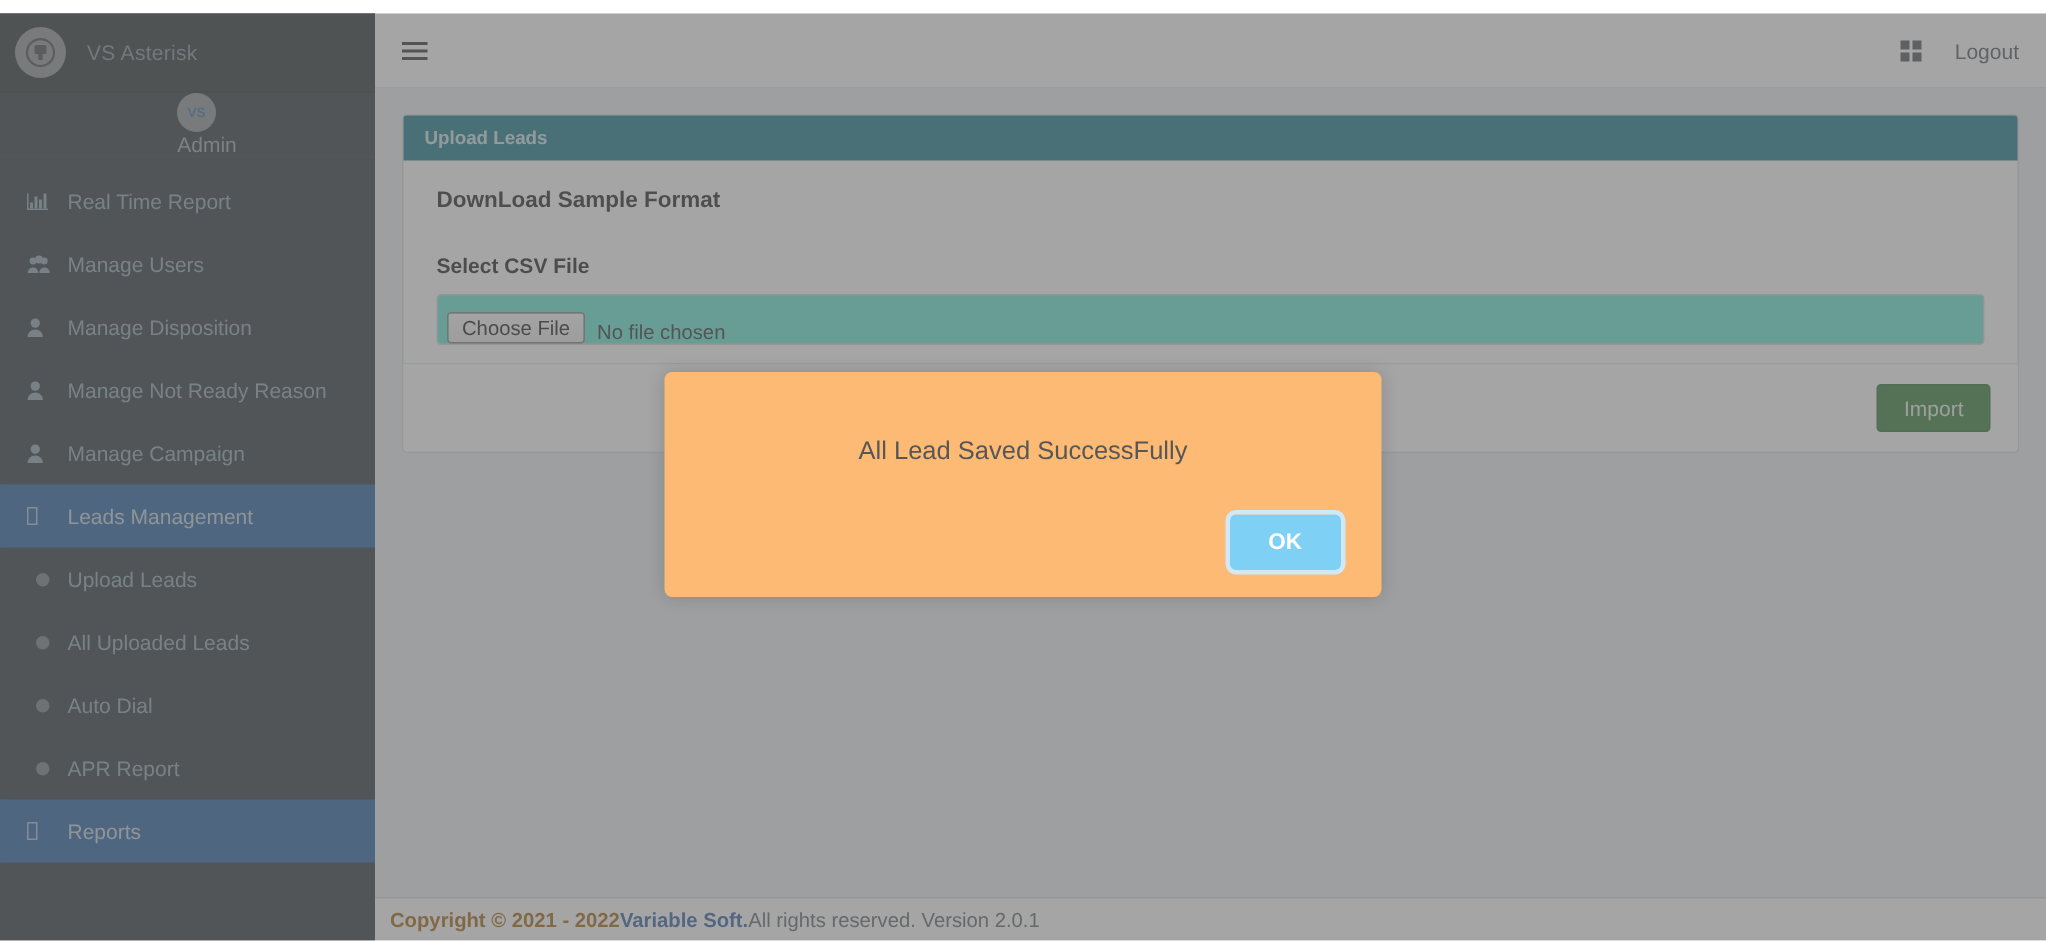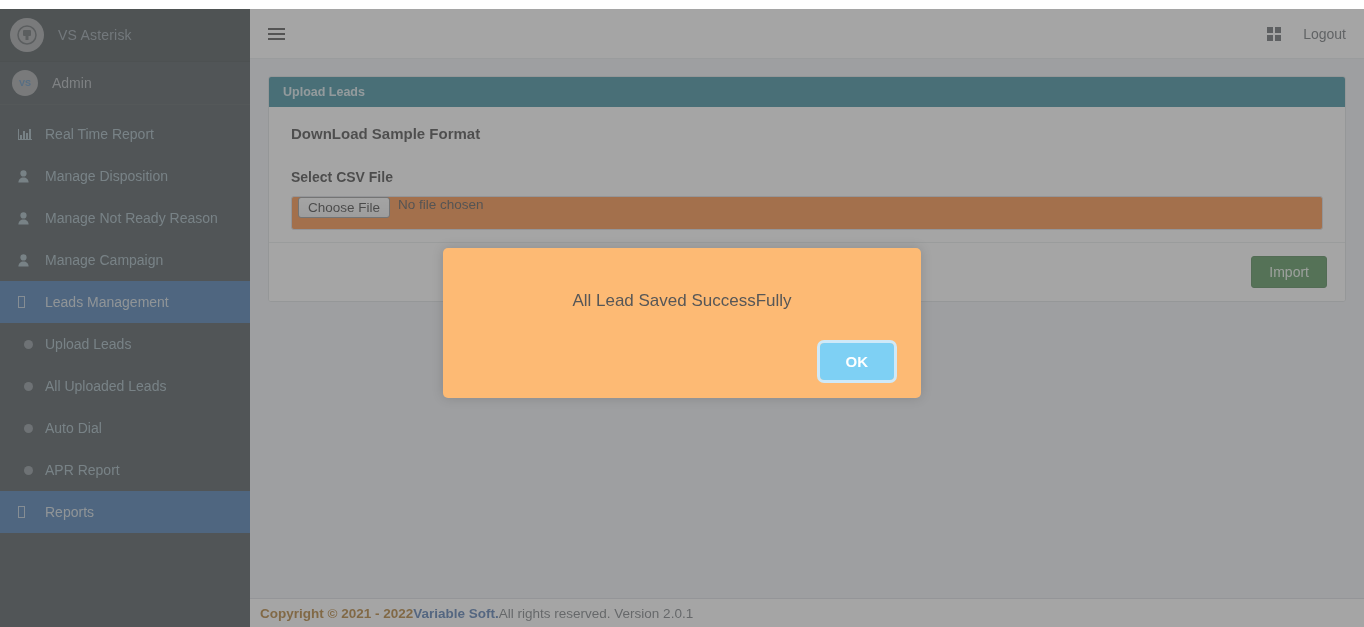--- a/index.html
+++ b/index.html
@@ -52,20 +52,21 @@
     margin-left: 14px;
     color: #7b8a93;
     font-size: 14px;
     letter-spacing: .2px;
   }
   .user-panel {
     height: 43px;
     display: flex; align-items: center;
     padding-left: 12px;
     border-bottom: 1px solid #2a3539;
+    flex-direction: column;
   }
   .user-avatar {
     width: 26px; height: 26px; border-radius: 50%;
     background: #8b8f92;
     display: flex; align-items: center; justify-content: center;
     flex: 0 0 26px;
     font-size: 9px; color: #2f6ea8; font-weight: bold;
     line-height: 1;
   }
   .user-name {
@@ -159,22 +160,22 @@
   }
   .form-label {
     font-size: 14px; font-weight: bold; color: #151515;
     margin-bottom: 11px; display: block;
   }
   .file-input {
     width: 100%;
     height: 34px;
     border: 1px solid #d2d6de;
     border-radius: 3px;
-    background: #f97316;
-    display: flex; align-items: flex-start;
+    background: #5eead4;
+    display: flex; align-items: flex-end;
     padding: 0 6px;
     font-size: 13.5px; color: #2b2b2b;
   }
   .choose-btn {
     border: 1px solid #7e7e7e;
     border-radius: 3px;
     background: linear-gradient(#fcfcfc, #eaeaea);
     padding: 2px 9px;
     font-size: 13.5px; color: #101010;
     cursor: pointer;
@@ -293,20 +294,32 @@
           <span class="ic-bars">
               <i style="height:4px"></i>
               <i style="height:8px"></i>
               <i style="height:6px"></i>
               <i style="height:10px"></i>
             </span>
         </span>
         <span class="lbl">Real Time Report</span>
       </div>
 
+      <div class="nav-item">
+        <span class="ico">
+          <svg width="16" height="13" viewBox="0 0 16 13" fill="currentColor">
+            <circle cx="4" cy="4" r="2.3"></circle>
+              <circle cx="11.5" cy="4" r="2.3"></circle>
+              <circle cx="8" cy="3" r="2.6"></circle>
+            <path d="M0.5 12c0-2.2 1.6-3.6 3.5-3.6S7.5 9.8 7.5 12z"></path>
+            <path d="M8.2 12c0-2.2 1.6-3.6 3.4-3.6S15.2 9.8 15.2 12z"></path>
+          </svg>
+        </span>
+        <span class="lbl">Manage Users</span>
+      </div>
 
       <div class="nav-item">
         <span class="ico">
           <svg width="11" height="13" viewBox="0 0 11 13" fill="currentColor">
             <circle cx="5.5" cy="3.4" r="3.1"></circle>
               <path d="M0.4 12.6c0-3 2.3-5 5.1-5s5.1 2 5.1 5z"></path>
           </svg>
         </span>
         <span class="lbl">Manage Disposition</span>
       </div>

